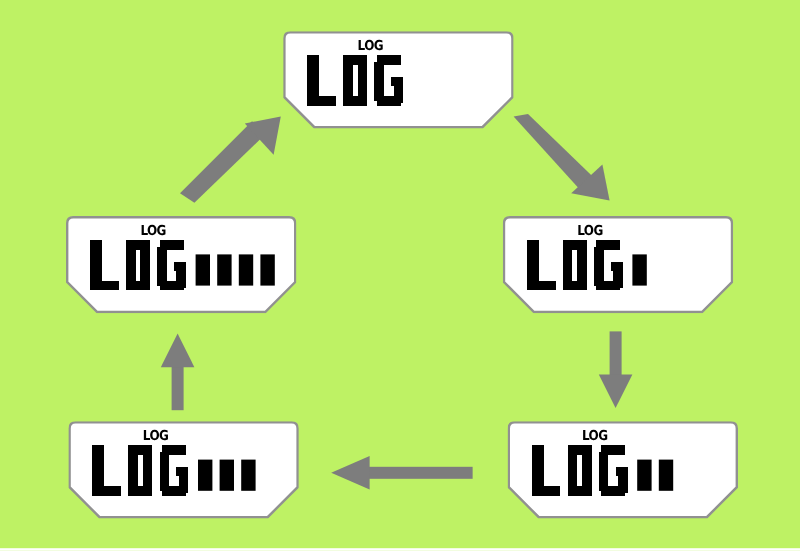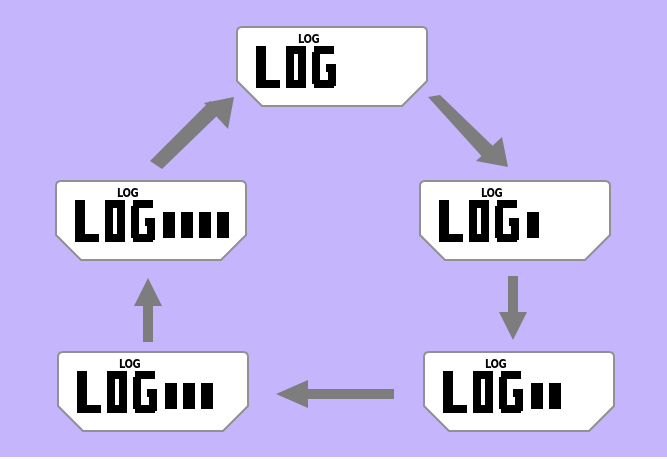--- a/index.html
+++ b/index.html
@@ -8,21 +8,21 @@
     padding: 0;
     background: #ffffff;
   }
   body {
     font-family: "Liberation Sans", sans-serif;
   }
   #stage {
     position: relative;
     width: 667px;
     height: 457px;
-    background: #c4b5fd;
+    background: #bef264;
     overflow: hidden;
   }
 
   
   .panel {
     position: absolute;
     box-sizing: border-box;
   }
   .panel-shape {
     position: absolute;

